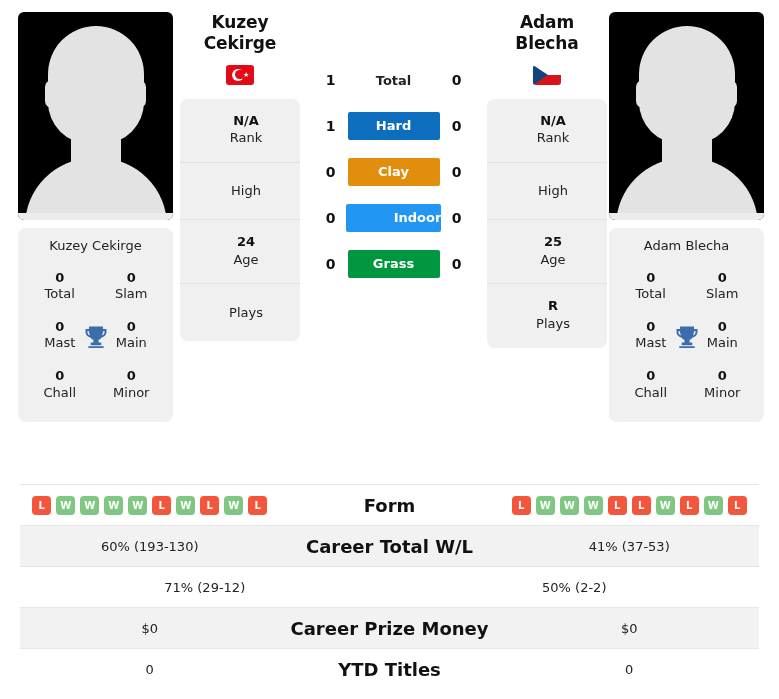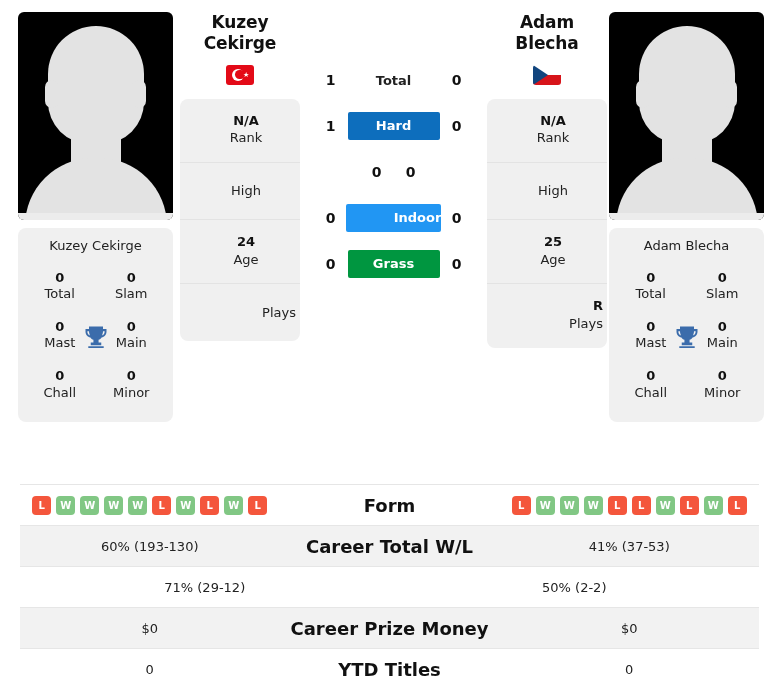--- a/index.html
+++ b/index.html
@@ -108,21 +108,21 @@
     margin-top: 14px; background: #f0f0f0;
     border-radius: 8px; overflow: hidden;
   }
   .info-row {
     text-align: center;
     padding: 14px 4px 15px 16px;
     border-bottom: 1px solid #e3e3e3;
     min-height: 57px;
     display: flex; flex-direction: column; justify-content: center;
   }
-  .info-row:last-child { border-bottom: none; text-align: right; }
+  .info-row:last-child { border-bottom: none; }
   .ir-val { font-size: 13px; font-weight: bold; color: #111; line-height: 1.3; }
   .ir-lbl { font-size: 13px; color: #222; line-height: 1.35; }
 
   
   .h2h { flex: 1; padding-top: 56px; }
   .h2h-row {
     display: flex; align-items: center; justify-content: center;
     margin-bottom: 22px; height: 24px;
   }
   .h2h-score {
@@ -254,20 +254,23 @@
         </div>
         <div class="h2h-row">
           <div class="h2h-score">1</div>
           <div class="h2h-mid">
             <span class="h2h-badge" style="background: rgb(13, 110, 189);">Hard</span>
           </div>
           <div class="h2h-score">0</div>
         </div>
         <div class="h2h-row">
           <div class="h2h-score">0</div>
+          <div class="h2h-mid">
+            <span class="h2h-badge" style="background: rgb(224, 142, 11);">Clay</span>
+          </div>
           <div class="h2h-score">0</div>
         </div>
         <div class="h2h-row">
           <div class="h2h-score">0</div>
           <div class="h2h-mid">
             <span class="h2h-badge" style="background: rgb(33, 150, 243); padding-left: 48px;">Indoor</span>
           </div>
           <div class="h2h-score">0</div>
         </div>
         <div class="h2h-row">

